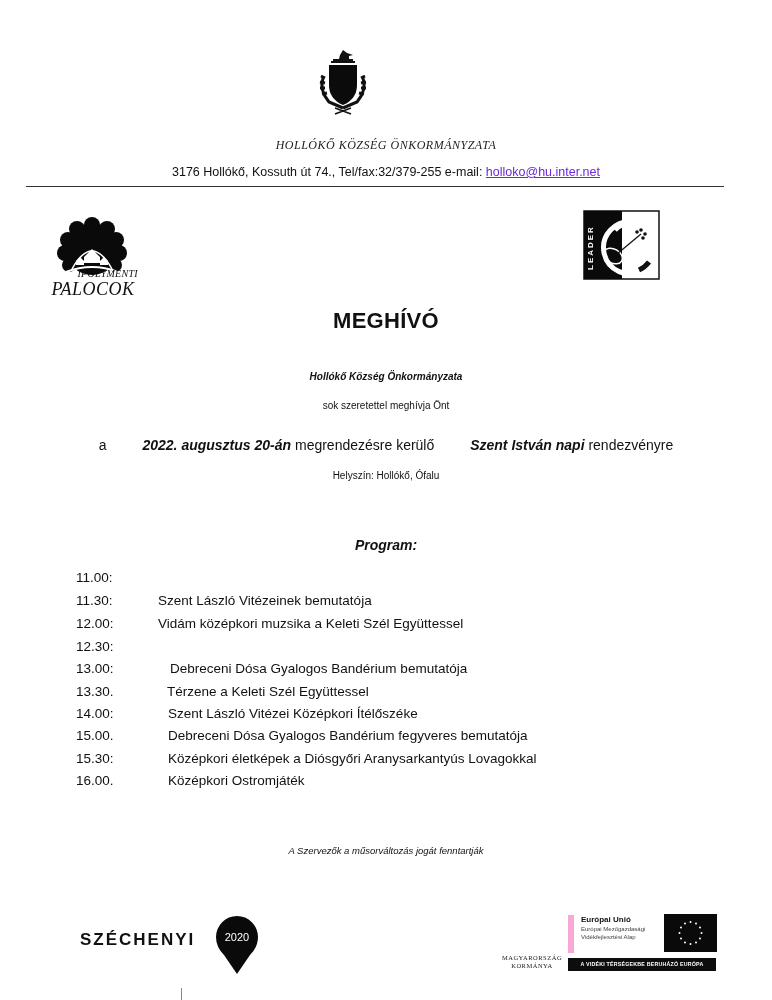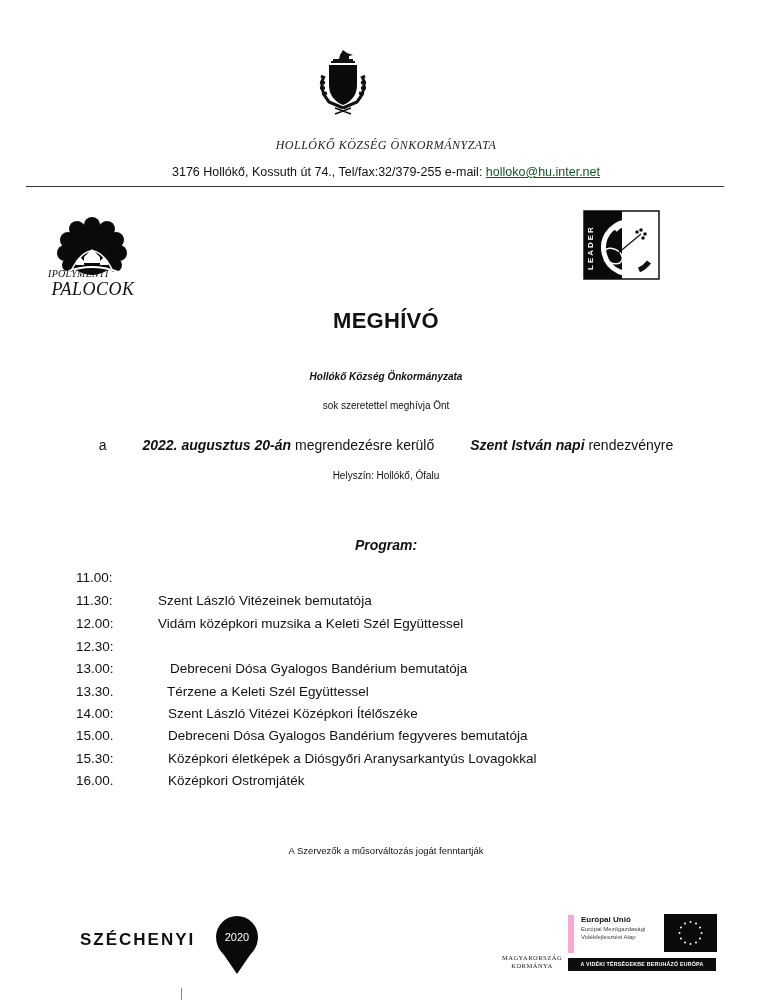--- a/index.html
+++ b/index.html
@@ -2,37 +2,37 @@
 <html><head>
 <meta charset="utf-8">
 <style>
   html, body { margin:0; padding:0; background:#ffffff; }
   body { width:772px; height:1000px; position:relative; overflow:hidden; color:#111; font-family:"Liberation Sans", sans-serif; }
   .abs { position:absolute; }
   .center { left:0; width:772px; text-align:center; }
   .coat { left:313px; top:48px; width:60px; height:70px; }
   .org-title { top:138px; font-family:"Liberation Serif", serif; font-style:italic; font-size:12px; letter-spacing:0.5px; color:#222; }
   .address { top:165px; font-size:12.5px; color:#111; }
-  .address a { color:#14532d; text-decoration:underline; }
+  .address a { color:#6d28d9; text-decoration:underline; }
   .rule { left:26px; width:698px; top:186px; height:0; border-top:1.3px solid #333; }
   .palocok { left:52px; top:207px; width:80px; height:90px; }
-  .palocok-text1 { left:48px; top:268px; width:90px; text-align:left; font-family:"Liberation Serif", serif; font-style:italic; font-size:10px; letter-spacing:0.3px; }
+  .palocok-text1 { left:48px; top:268px; width:90px; text-align:right; font-family:"Liberation Serif", serif; font-style:italic; font-size:10px; letter-spacing:0.3px; }
   .palocok-text2 { left:48px; top:279px; width:90px; text-align:center; font-family:"Liberation Serif", serif; font-style:italic; font-size:18px; letter-spacing:0.5px; }
   .leader { left:583px; top:210px; width:77px; height:70px; }
   .title { top:308px; font-size:22px; font-weight:bold; letter-spacing:0.3px; }
   .issuer { top:371px; font-size:10px; font-weight:bold; font-style:italic; }
   .line1 { top:400px; font-size:10px; }
   .line2 { top:437px; font-size:14px; }
   .line2 b { font-style:italic;margin-left:32px; }
   .line3 { top:470px; font-size:10px; }
   .program-head { top:537px; font-size:14px; font-weight:bold; font-style:italic; }
   .row { left:0; width:612px; height:22px; font-size:13.5px; }
   .row .time { position:absolute; left:76px; }
   .row .act { position:absolute; }
-  .disclaimer { top:845px; font-size:9.5px; }
+  .disclaimer { top:845px; font-size:9.5px; font-style:italic; }
   .szechenyi { left:80px; top:930px; font-size:17px; font-weight:bold; letter-spacing:2px; }
   .pin { left:214px; top:914px; width:46px; height:62px; }
   .tick { left:181px; top:988px; width:1px; height:12px; background:#888; }
   .gov { left:488px; top:954px; width:88px; text-align:center; font-family:"Liberation Serif", serif; font-size:6.5px; letter-spacing:0.5px; line-height:8px; color:#222; }
   .eu-box { left:568px; top:915px; width:80px; height:38px; border-left:6px solid #f9a8d4; padding-left:7px; }
   .eu-box .t1 { font-size:8px; font-weight:bold; }
   .eu-box .t2, .eu-box .t3 { font-size:6px; color:#444; margin-top:2px; }
   .flag { left:664px; top:914px; width:53px; height:38px; background:#0d0d0d; }
   .banner { left:568px; top:958px; width:148px; height:13px; background:#0d0d0d; color:#fff; font-size:5.3px; font-weight:bold; line-height:13px; text-align:center; letter-spacing:0.2px; }
 </style>

